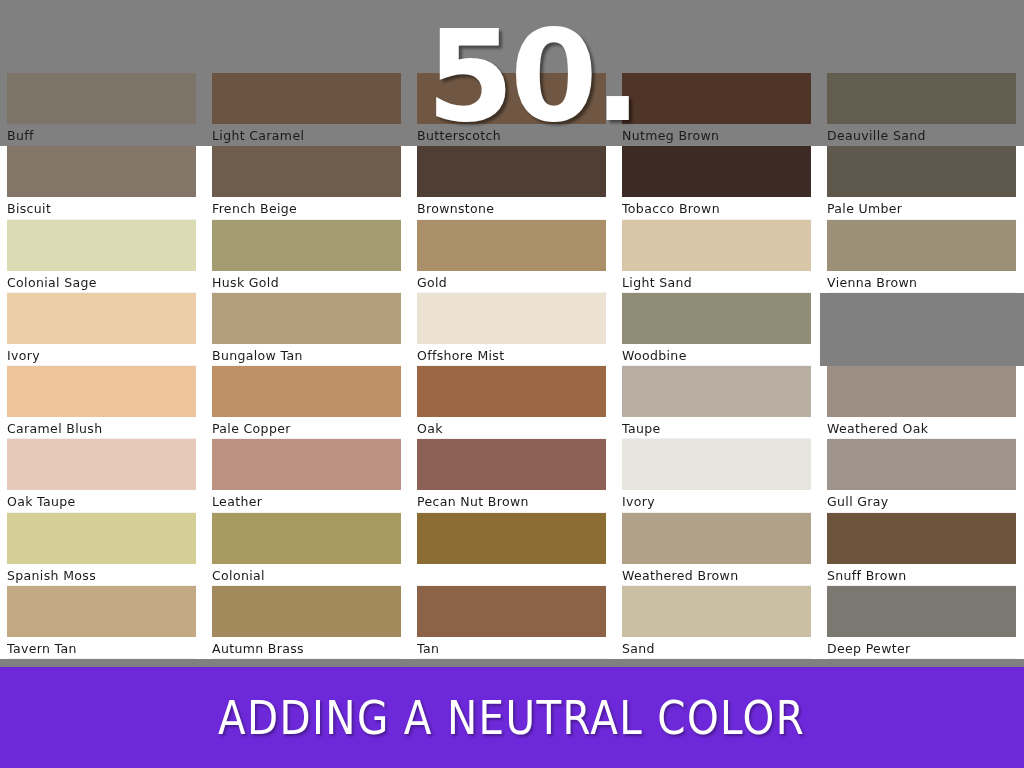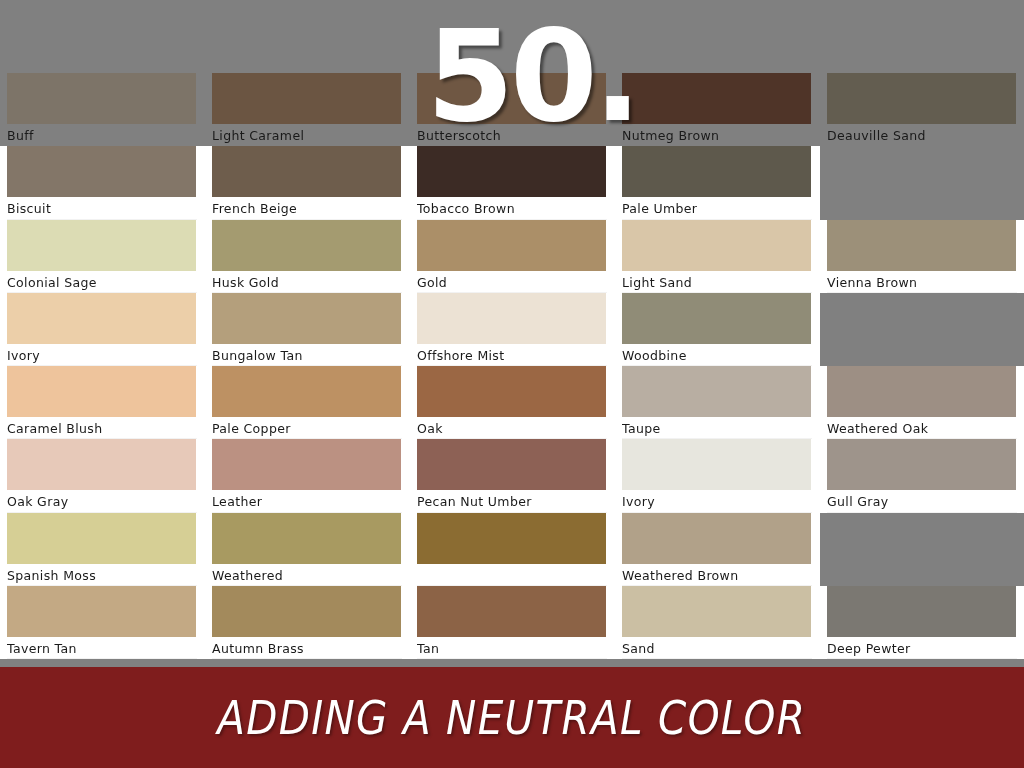--- a/index.html
+++ b/index.html
@@ -103,26 +103,25 @@
     padding-left: 40px;
   }
 
   
   #banner {
     position: absolute;
     left: 0;
     top: 667px;
     width: 1024px;
     height: 101px;
-    background: #7f1d1d;
+    background: #6d28d9;
     display: flex;
     align-items: center;
     justify-content: center;
     z-index: 10;
-    font-style: italic;
   }
   #banner-title {
     font-family: "DejaVu Sans", sans-serif;
     font-size: 46px;
     line-height: 50px;
     font-weight: 400;
     color: #ffffff;
     letter-spacing: 1.5px;
     transform: scaleX(0.88);
     transform-origin: center;
@@ -174,20 +173,26 @@
         </div>
       </div>
       <div class="cell">
         <div class="cell-inner">
           <div class="swatch" style="background: rgb(110, 93, 76);"></div>
           <div class="swatch-label">French Beige</div>
         </div>
       </div>
       <div class="cell">
         <div class="cell-inner">
+          <div class="swatch" style="background: rgb(79, 62, 52);"></div>
+          <div class="swatch-label">Brownstone</div>
+        </div>
+      </div>
+      <div class="cell">
+        <div class="cell-inner">
           <div class="swatch" style="background: rgb(60, 43, 37);"></div>
           <div class="swatch-label">Tobacco Brown</div>
         </div>
       </div>
       <div class="cell">
         <div class="cell-inner">
           <div class="swatch" style="background: rgb(94, 89, 76);"></div>
           <div class="swatch-label">Pale Umber</div>
         </div>
       </div>
@@ -279,33 +284,33 @@
         <div class="cell-inner">
           <div class="swatch" style="background: rgb(157, 143, 132);"></div>
           <div class="swatch-label">Weathered Oak</div>
         </div>
       </div>
     </div>
     <div class="chart-row">
       <div class="cell">
         <div class="cell-inner">
           <div class="swatch" style="background: rgb(231, 201, 185);"></div>
-          <div class="swatch-label">Oak Gray</div>
+          <div class="swatch-label">Oak Taupe</div>
         </div>
       </div>
       <div class="cell">
         <div class="cell-inner">
           <div class="swatch" style="background: rgb(187, 145, 130);"></div>
           <div class="swatch-label">Leather</div>
         </div>
       </div>
       <div class="cell">
         <div class="cell-inner">
           <div class="swatch" style="background: rgb(141, 97, 85);"></div>
-          <div class="swatch-label">Pecan Nut Umber</div>
+          <div class="swatch-label">Pecan Nut Brown</div>
         </div>
       </div>
       <div class="cell">
         <div class="cell-inner">
           <div class="swatch" style="background: rgb(231, 230, 222);"></div>
           <div class="swatch-label">Ivory</div>
         </div>
       </div>
       <div class="cell">
         <div class="cell-inner">
@@ -317,32 +322,38 @@
     <div class="chart-row">
       <div class="cell">
         <div class="cell-inner">
           <div class="swatch" style="background: rgb(214, 207, 149);"></div>
           <div class="swatch-label">Spanish Moss</div>
         </div>
       </div>
       <div class="cell">
         <div class="cell-inner">
           <div class="swatch" style="background: rgb(168, 154, 97);"></div>
-          <div class="swatch-label">Weathered</div>
+          <div class="swatch-label">Colonial</div>
         </div>
       </div>
       <div class="cell">
         <div class="cell-inner">
           <div class="swatch" style="background: rgb(139, 108, 50);"></div>
         </div>
       </div>
       <div class="cell">
         <div class="cell-inner">
           <div class="swatch" style="background: rgb(177, 161, 137);"></div>
           <div class="swatch-label">Weathered Brown</div>
+        </div>
+      </div>
+      <div class="cell">
+        <div class="cell-inner">
+          <div class="swatch" style="background: rgb(109, 84, 60);"></div>
+          <div class="swatch-label">Snuff Brown</div>
         </div>
       </div>
     </div>
     <div class="chart-row">
       <div class="cell">
         <div class="cell-inner">
           <div class="swatch" style="background: rgb(195, 169, 132);"></div>
           <div class="swatch-label">Tavern Tan</div>
         </div>
       </div>

